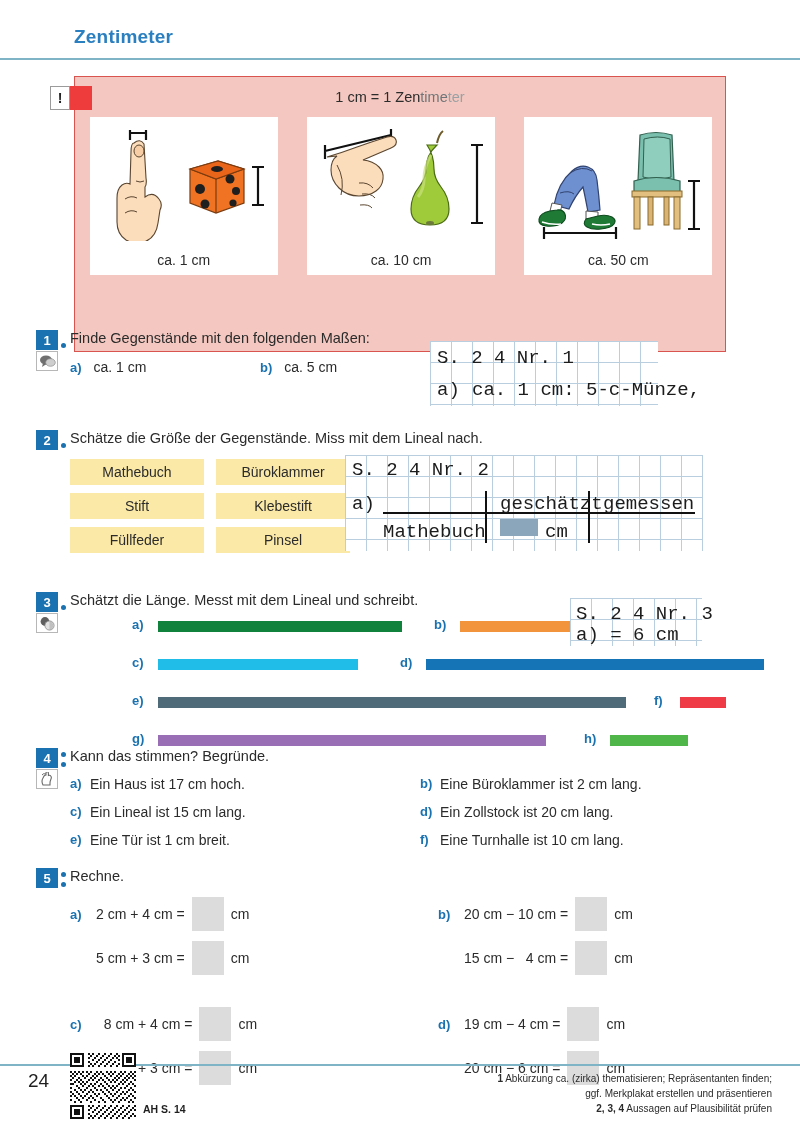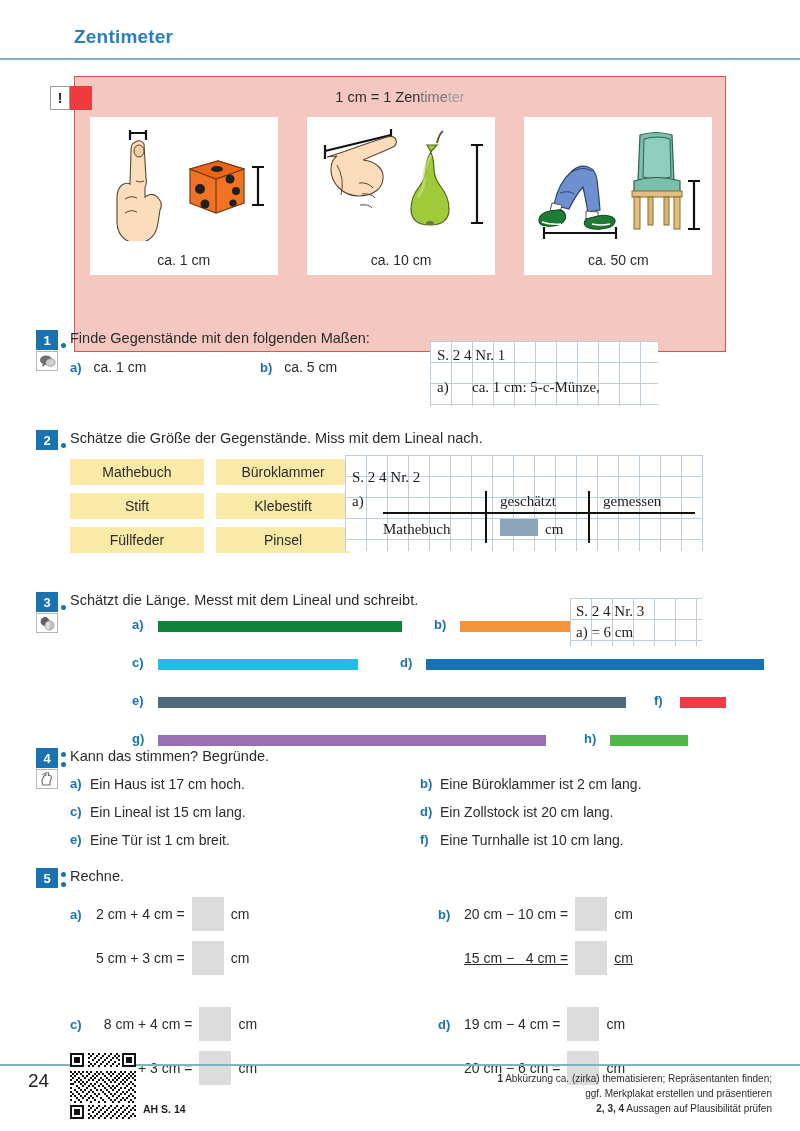--- a/index.html
+++ b/index.html
@@ -107,21 +107,21 @@
   
   .notebook {
     position:absolute;
     background-color:#ffffff;
     background-image:
       linear-gradient(to right, #b9cfe0 1px, transparent 1px),
       linear-gradient(to bottom, #b9cfe0 1px, transparent 1px);
     background-size:21px 21px;
     background-position:0 0;
   }
-  .nb-text { position:absolute; font-size:15px; color:#1c1c1c; white-space:nowrap; font-family:Liberation Serif, serif;}
+  .nb-text { position:absolute; font-size:19px; color:#1c1c1c; white-space:nowrap; font-family:Liberation Mono, monospace;}
 
   
   #task2 { top:430px; }
   .chips { margin-top:12px; width:290px; }
   .chip-row { display:flex; gap:12px; margin-bottom:8px; }
   .chip {
     width:134px; height:26px; background:#fbe9a7;
     display:flex; align-items:center; justify-content:center;
     font-size:14px; color:#2b2b2b;
   }
@@ -327,21 +327,21 @@
       </div>
       <div class="chip-row">
         <div class="chip">Füllfeder</div>
         <div class="chip">Pinsel</div>
       </div>
     </div>
   </div>
 </div>
 
 <div class="notebook" style="left:345px; top:455px; width:358px; height:96px;">
-  <div class="nb-text" style="left:7px; top:14px;">S. 2 4   Nr. 2</div>
+  <div class="nb-text" style="left:7px; top:4px;">S. 2 4   Nr. 2</div>
   <div class="nb-text" style="left:7px; top:38px;">a)</div>
 
   <div style="position:absolute;left:38px;top:57px;width:312px;height:1.6px;background:#111;"></div>
   <div style="position:absolute;left:140px;top:36px;width:1.6px;height:52px;background:#111;"></div>
   <div style="position:absolute;left:243px;top:36px;width:1.6px;height:52px;background:#111;"></div>
   <div class="nb-text" style="left:155px; top:38px;">geschätzt</div>
   <div class="nb-text" style="left:258px; top:38px;">gemessen</div>
   <div class="nb-text" style="left:38px; top:66px;">Mathebuch</div>
   <div style="position:absolute;left:155px;top:64px;width:38px;height:17px;background:#8ba6bb;"></div>
   <div class="nb-text" style="left:200px; top:66px;">cm</div>
@@ -460,21 +460,21 @@
             <span class="eq-unit">cm</span>
           </div>
         </div>
         <div class="t5-col" style="left: 368px; top: 0px;">
           <div class="eq-row" style="margin-bottom: 10px;">
             <span class="eq-lbl">b)</span>
             <span class="eq-expr">20 cm − 10 cm =</span>
             <span class="blank"></span>
             <span class="eq-unit">cm</span>
           </div>
-          <div class="eq-row" style="margin-bottom: 10px; text-decoration: underline;">
+          <div class="eq-row" style="margin-bottom: 10px;">
             <span class="eq-lbl"></span>
             <span class="eq-expr">15 cm −   4 cm =</span>
             <span class="blank"></span>
             <span class="eq-unit">cm</span>
           </div>
         </div>
         <div class="t5-col" style="left: 0px; top: 110px;">
           <div class="eq-row" style="margin-bottom: 10px;">
             <span class="eq-lbl">c)</span>
             <span class="eq-expr">  8 cm + 4 cm =</span>

